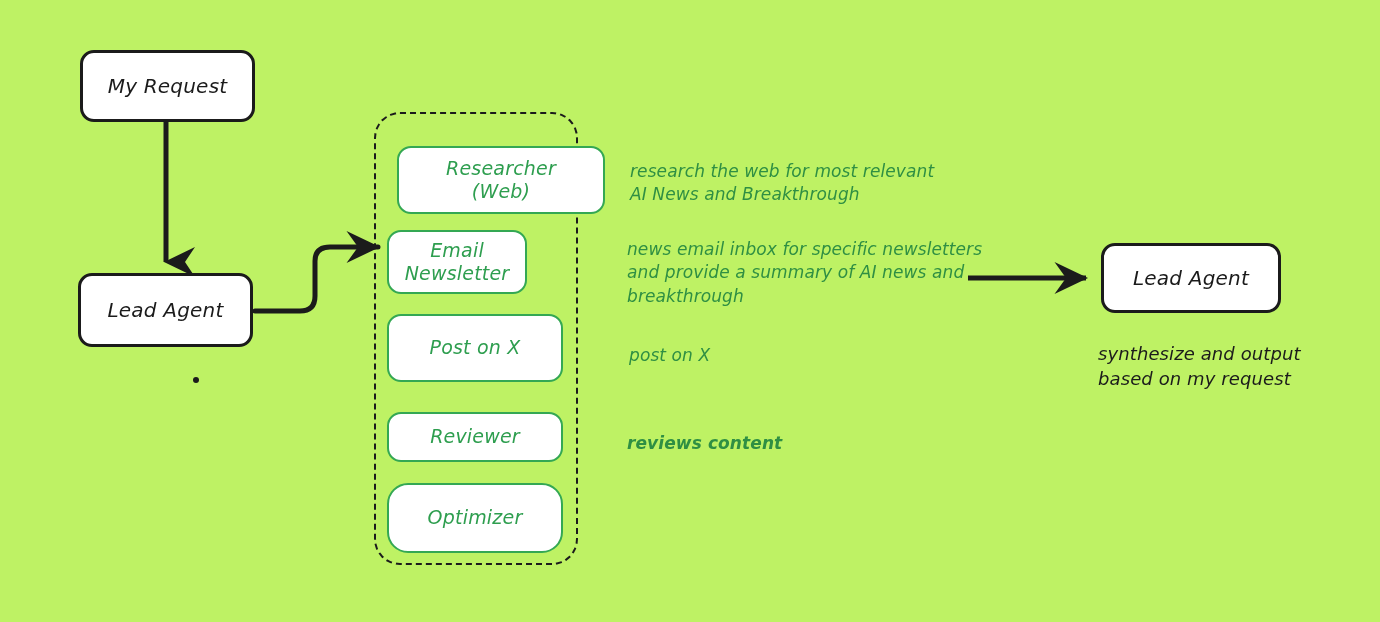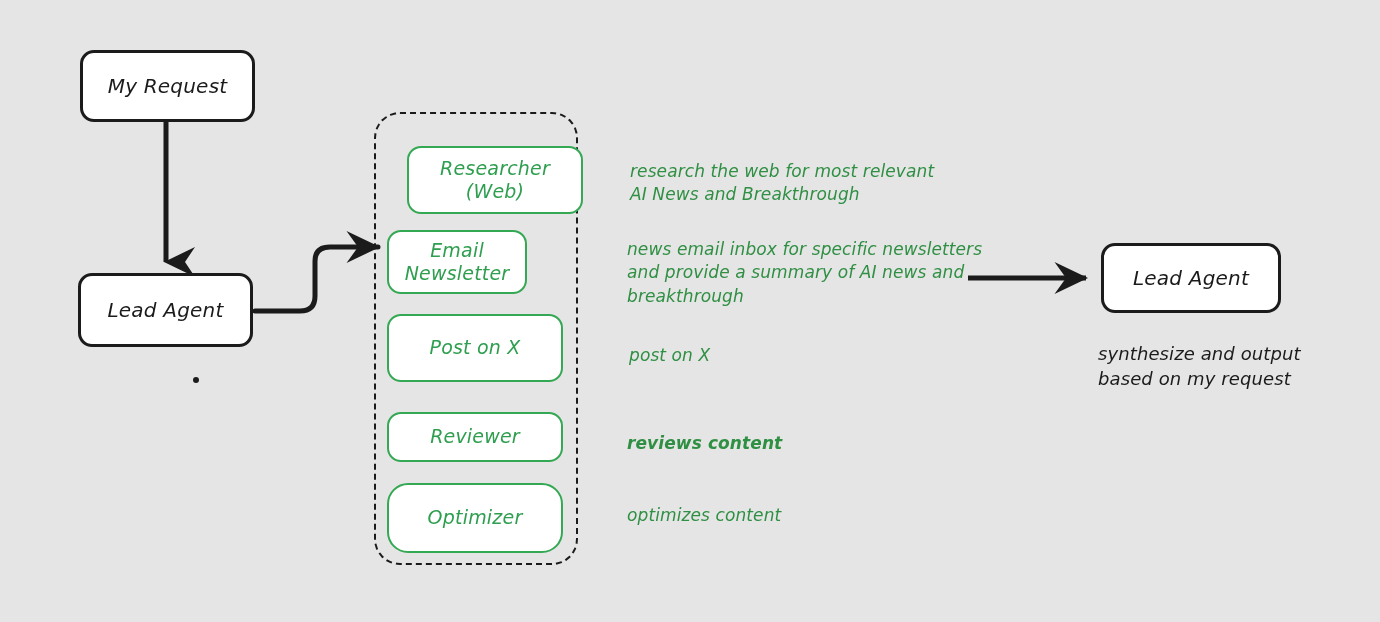--- a/index.html
+++ b/index.html
@@ -4,21 +4,21 @@
 <style>
   html, body {
     margin: 0;
     padding: 0;
     background: #ffffff;
   }
   #canvas {
     position: relative;
     width: 1380px;
     height: 622px;
-    background: #e5e5e5;
+    background: #bef264;
     overflow: hidden;
     font-family: "DejaVu Sans", sans-serif;
   }
   svg.layer {
     position: absolute;
     left: 0;
     top: 0;
     width: 1380px;
     height: 622px;
     pointer-events: none;
@@ -124,21 +124,21 @@
   </div>
 
   <div class="node node-dark" style="left:78px; top:273px; width:175px; height:74px;">
     <span class="node-label dark-label">Lead Agent</span>
   </div>
 
   <div class="dot" style="left:193px; top:377px;"></div>
 
   <div class="dashed-group" style="left:374px; top:112px; width:204px; height:453px;"></div>
 
-  <div class="node node-green" style="left:407px; top:146px; width:176px; height:68px;">
+  <div class="node node-green" style="left:397px; top:146px; width:208px; height:68px;">
     <span class="node-label green-label">Researcher
 (Web)</span>
   </div>
 
   <div class="node node-green" style="left:387px; top:230px; width:140px; height:64px;">
     <span class="node-label green-label">Email
 Newsletter</span>
   </div>
 
   <div class="node node-green" style="left:387px; top:314px; width:176px; height:68px;">
@@ -157,21 +157,20 @@
 AI News and Breakthrough</div>
 
   <div class="annotation" style="left:594px; top:238px; width:400px;">news email inbox for specific newsletters
 and provide a summary of AI news and
 breakthrough</div>
 
   <div class="annotation" style="left:596px; top:344px; width:300px;">post on X</div>
 
   <div class="annotation" style="left:594px; top:432px; width:300px;font-weight:bold;">reviews content</div>
 
-  <div class="annotation" style="left:594px; top:504px; width:300px;">optimizes content</div>
 
   <div class="node node-dark" style="left:1101px; top:243px; width:180px; height:70px;">
     <span class="node-label dark-label">Lead Agent</span>
   </div>
 
   <div class="caption" style="left:1098px; top:342px; width:290px;">synthesize and output
 based on my request</div>
 
 </div>
 

